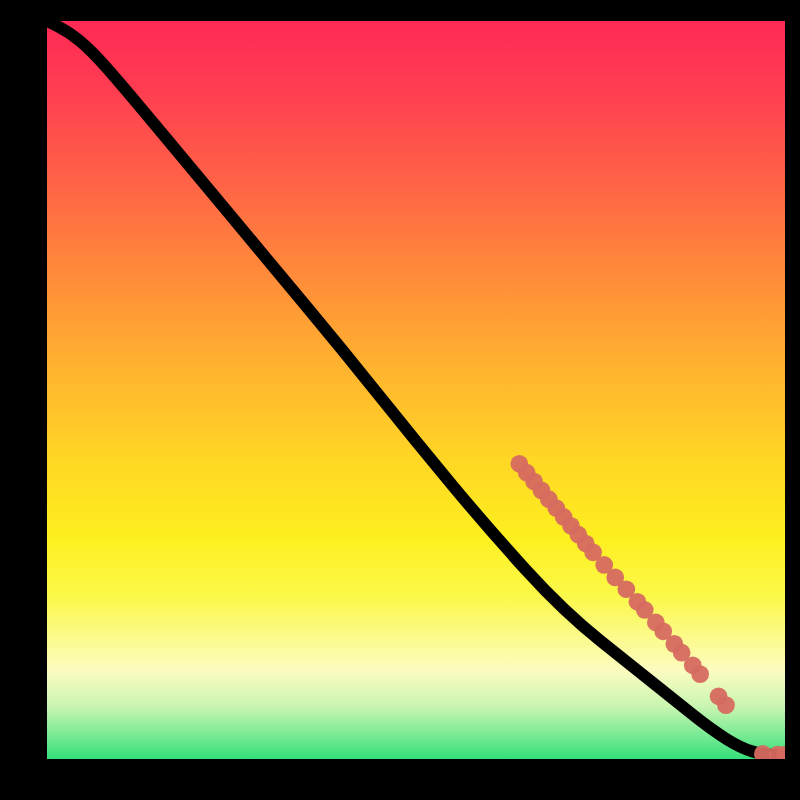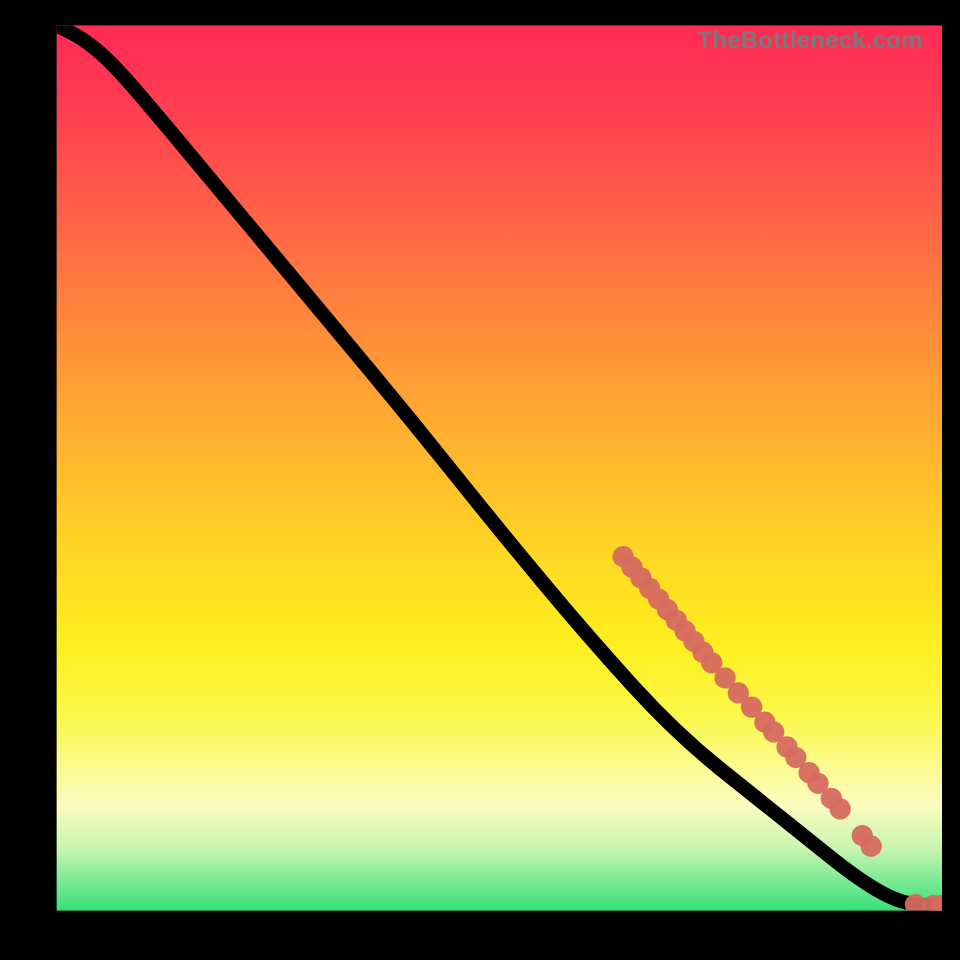--- a/index.html
+++ b/index.html
@@ -68,21 +68,20 @@
   }
 </style>
 </head>
 <body>
 
 <div class="stage">
 
   <div class="plot">
     <div class="gradient"></div>
 
-    <div class="attribution">TheBottleneck.com</div>
 
     <svg class="overlay" viewBox="0 0 100 100" preserveAspectRatio="none">
       <path class="curve" d="M 0.00 0.00 Q 0.00 0.00 1.50 0.75 Q 3.00 1.50 4.50 2.75 Q 6.00 4.00 8.00 6.25 Q 10.00 8.50 15.00 14.50 Q 20.00 20.50 25.00 26.50 Q 30.00 32.50 35.00 38.50 Q 40.00 44.50 45.00 50.75 Q 50.00 57.00 55.00 63.00 Q 60.00 69.00 65.00 74.50 Q 70.00 80.00 75.00 84.00 Q 80.00 88.00 82.50 90.00 Q 85.00 92.00 87.50 94.00 Q 90.00 96.00 92.00 97.25 Q 94.00 98.50 95.50 98.95 Q 97.00 99.40 98.50 99.45 T 100.00 99.50"></path>
       <g>
           <circle cx="64.00" cy="60.00" r="1.2" class="marker"></circle>
           <circle cx="65.00" cy="61.20" r="1.2" class="marker"></circle>
           <circle cx="66.00" cy="62.40" r="1.2" class="marker"></circle>
           <circle cx="67.00" cy="63.60" r="1.2" class="marker"></circle>
           <circle cx="68.00" cy="64.80" r="1.2" class="marker"></circle>
           <circle cx="69.00" cy="66.00" r="1.2" class="marker"></circle>

